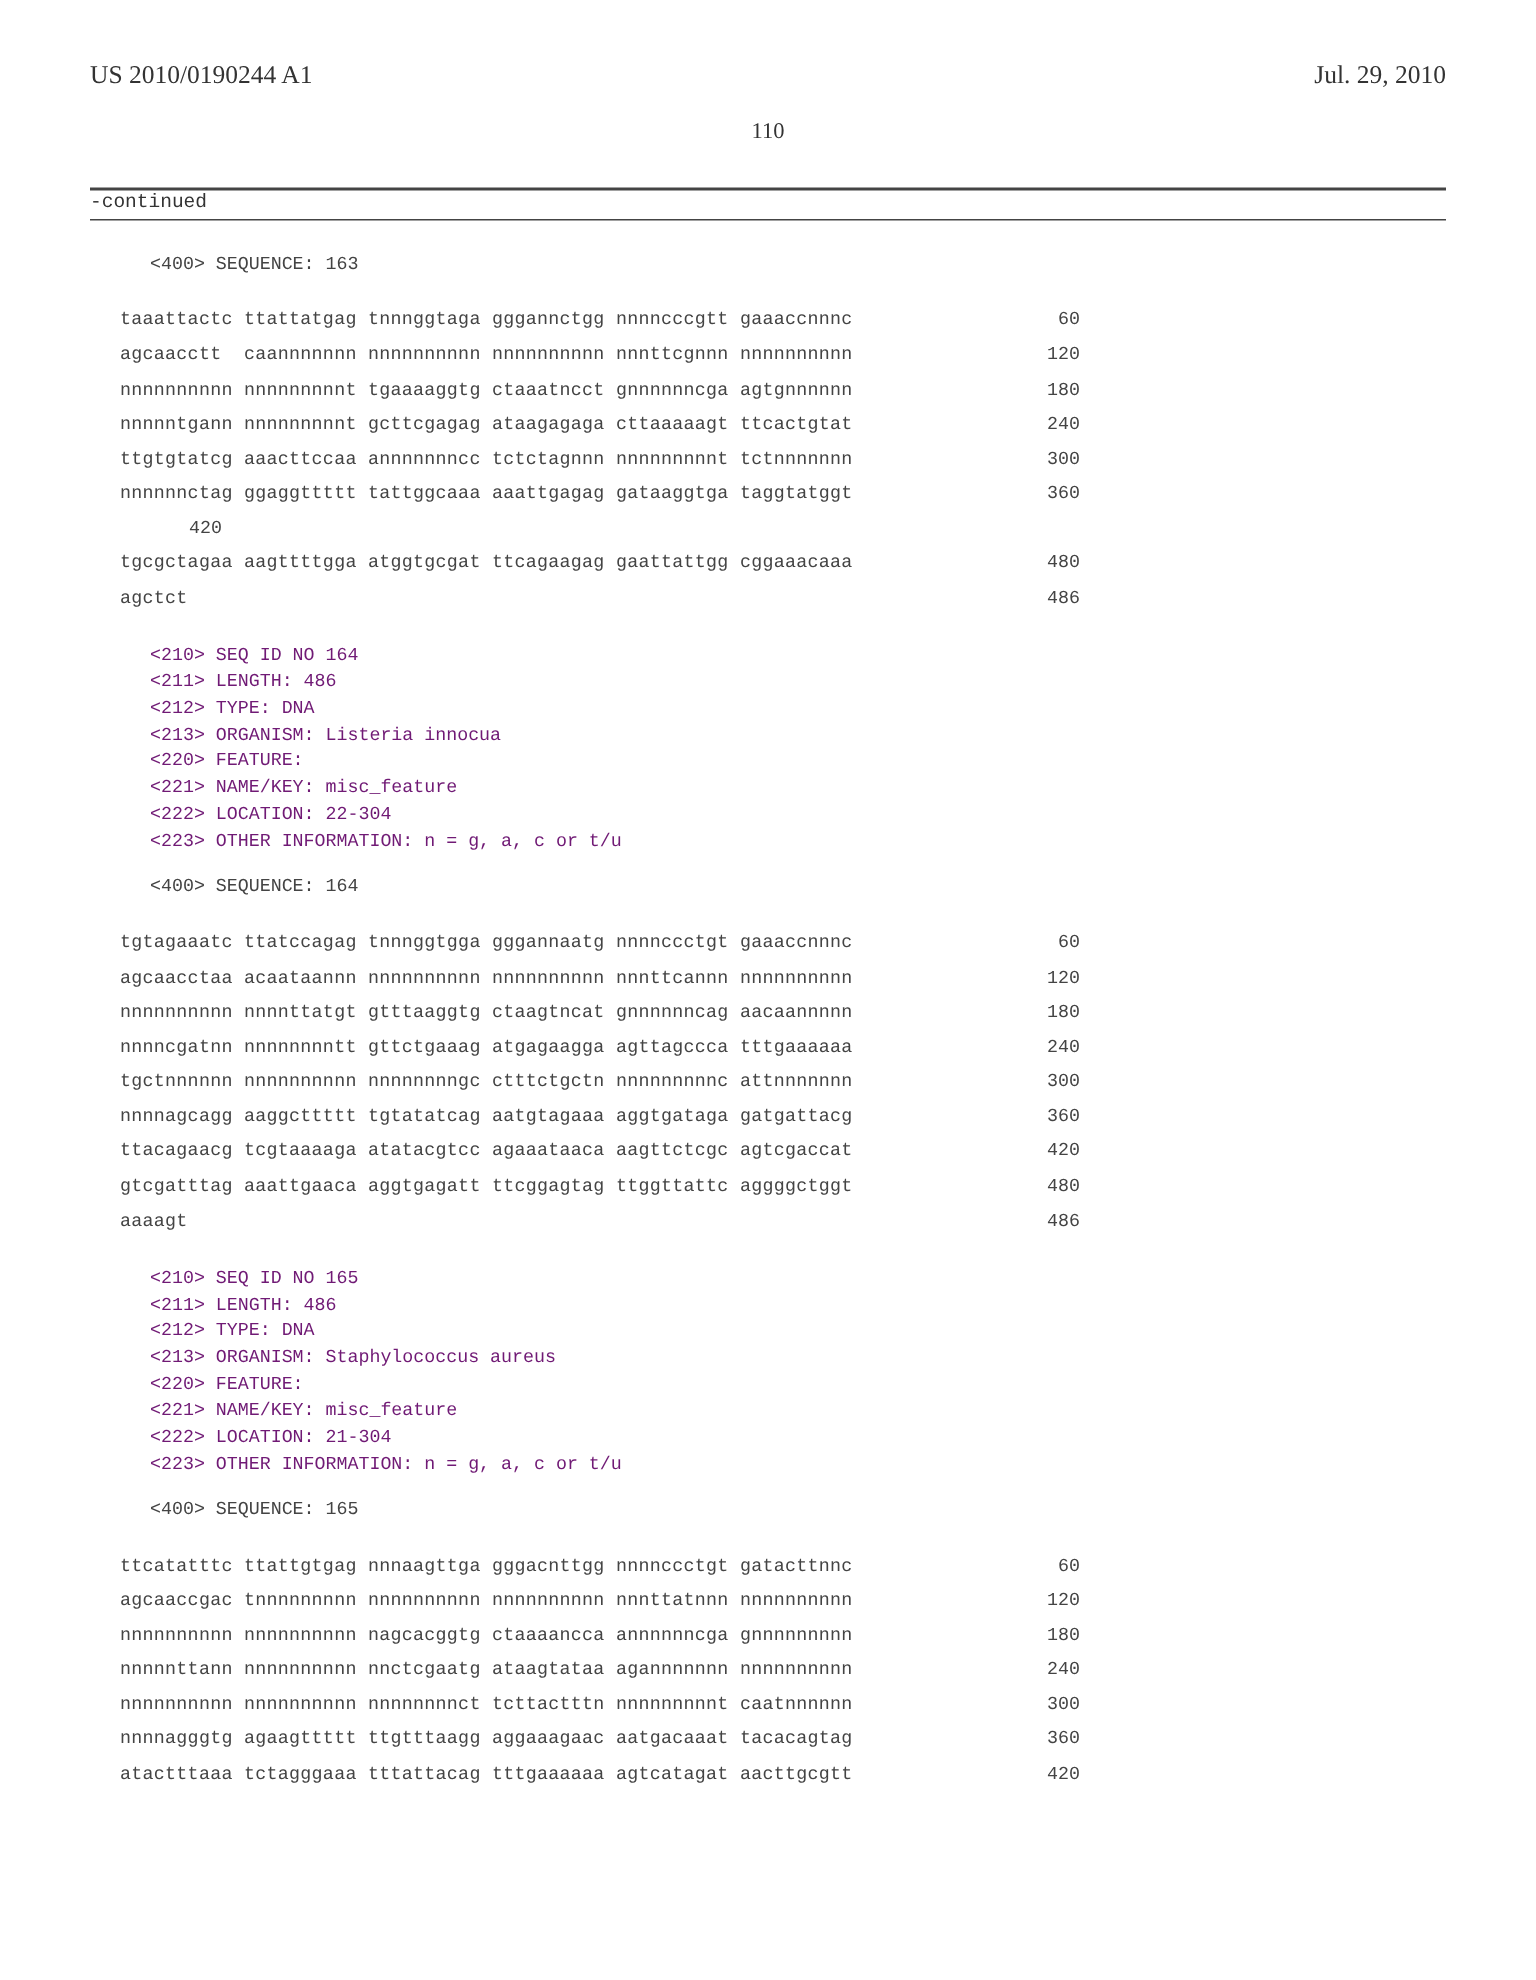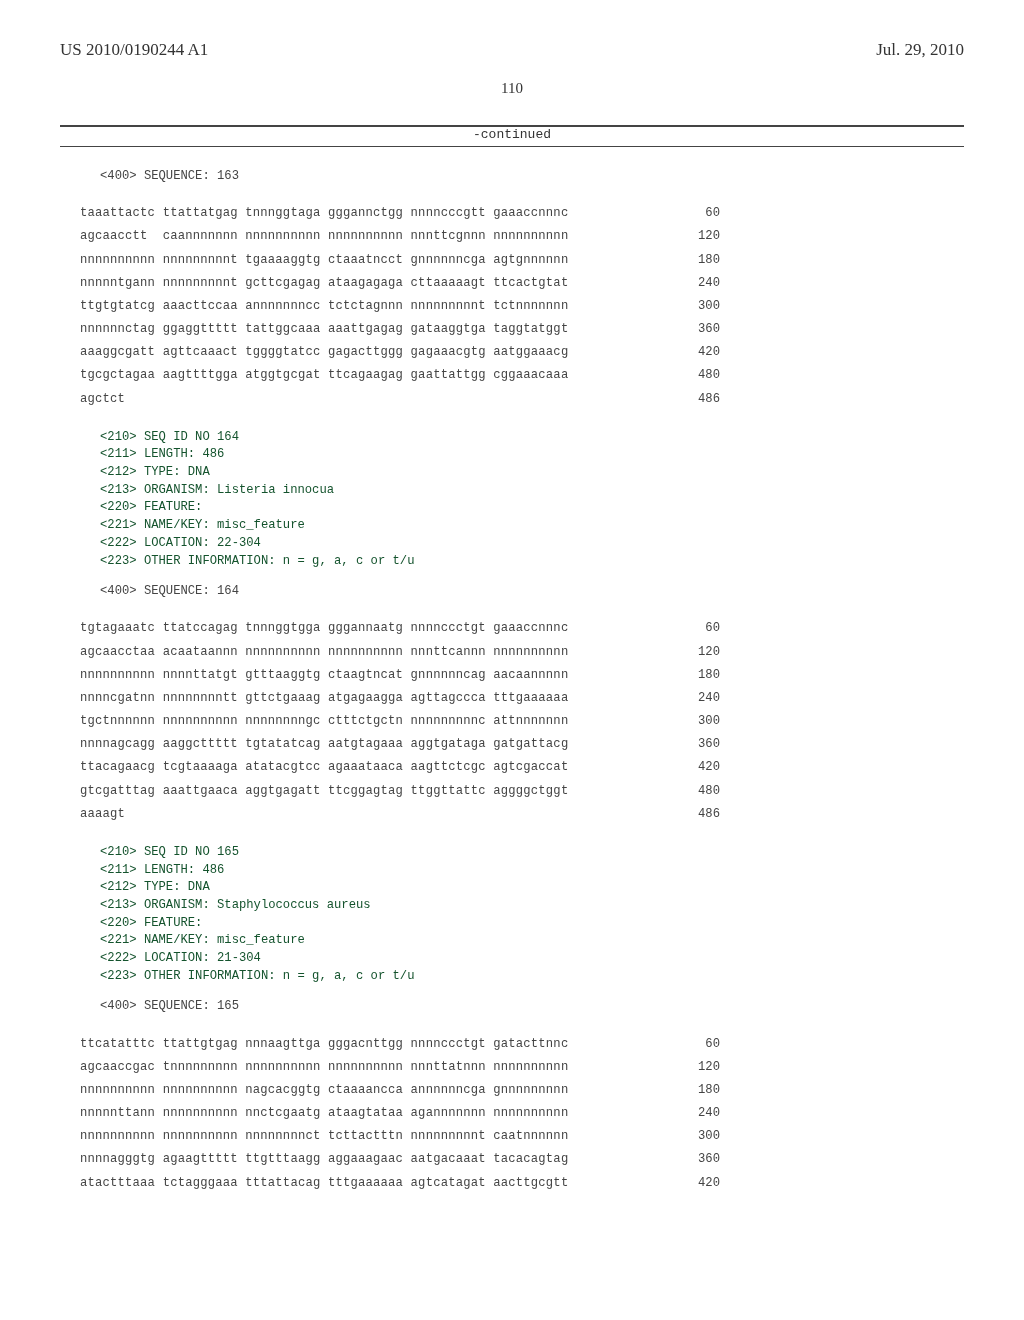--- a/index.html
+++ b/index.html
@@ -17,21 +17,21 @@
     font-size: 17px;
     margin-bottom: 12px;
   }
   .page-number {
     text-align: center;
     font-size: 15px;
     margin: 20px 0 28px;
     font-family: Liberation Serif, serif;
   }
   .continued {
-    text-align: center;
+    text-align: left;
     font-family: "Courier New", monospace;
     font-size: 13px;
     margin-bottom: 4px;
   }
   hr.rule {
     border: none;
     border-top: 2px solid #444;
     margin: 0 0 0 0;
   }
   hr.rule.bottom {
@@ -59,21 +59,21 @@
     width: 640px;
   }
   .seq-text { white-space: pre; letter-spacing: 0.2px; }
   .seq-pos { width: 48px; text-align: right; padding-left: 20px; }
   .meta {
     font-family: "Courier New", monospace;
     font-size: 12.2px;
     white-space: pre;
     line-height: 1.45;
     margin: 18px 0 10px 40px;
-    color: #14532d;
+    color: #701a75;
   }
 </style>
 </head>
 <body>
 
 <div class="header-row">
   <span>US 2010/0190244 A1</span>
   <span>Jul. 29, 2010</span>
 </div>
 
@@ -103,21 +103,20 @@
     </div>
     <div class="seq-line">
       <span class="seq-text">ttgtgtatcg aaacttccaa annnnnnncc tctctagnnn nnnnnnnnnt tctnnnnnnn</span>
       <span class="seq-pos">300</span>
     </div>
     <div class="seq-line">
       <span class="seq-text">nnnnnnctag ggaggttttt tattggcaaa aaattgagag gataaggtga taggtatggt</span>
       <span class="seq-pos">360</span>
     </div>
     <div class="seq-line">
-      <span class="seq-text">aaaggcgatt agttcaaact tggggtatcc gagacttggg gagaaacgtg aatggaaacg</span>
       <span class="seq-pos">420</span>
     </div>
     <div class="seq-line">
       <span class="seq-text">tgcgctagaa aagttttgga atggtgcgat ttcagaagag gaattattgg cggaaacaaa</span>
       <span class="seq-pos">480</span>
     </div>
     <div class="seq-line">
       <span class="seq-text">agctct</span>
       <span class="seq-pos">486</span>
     </div>

